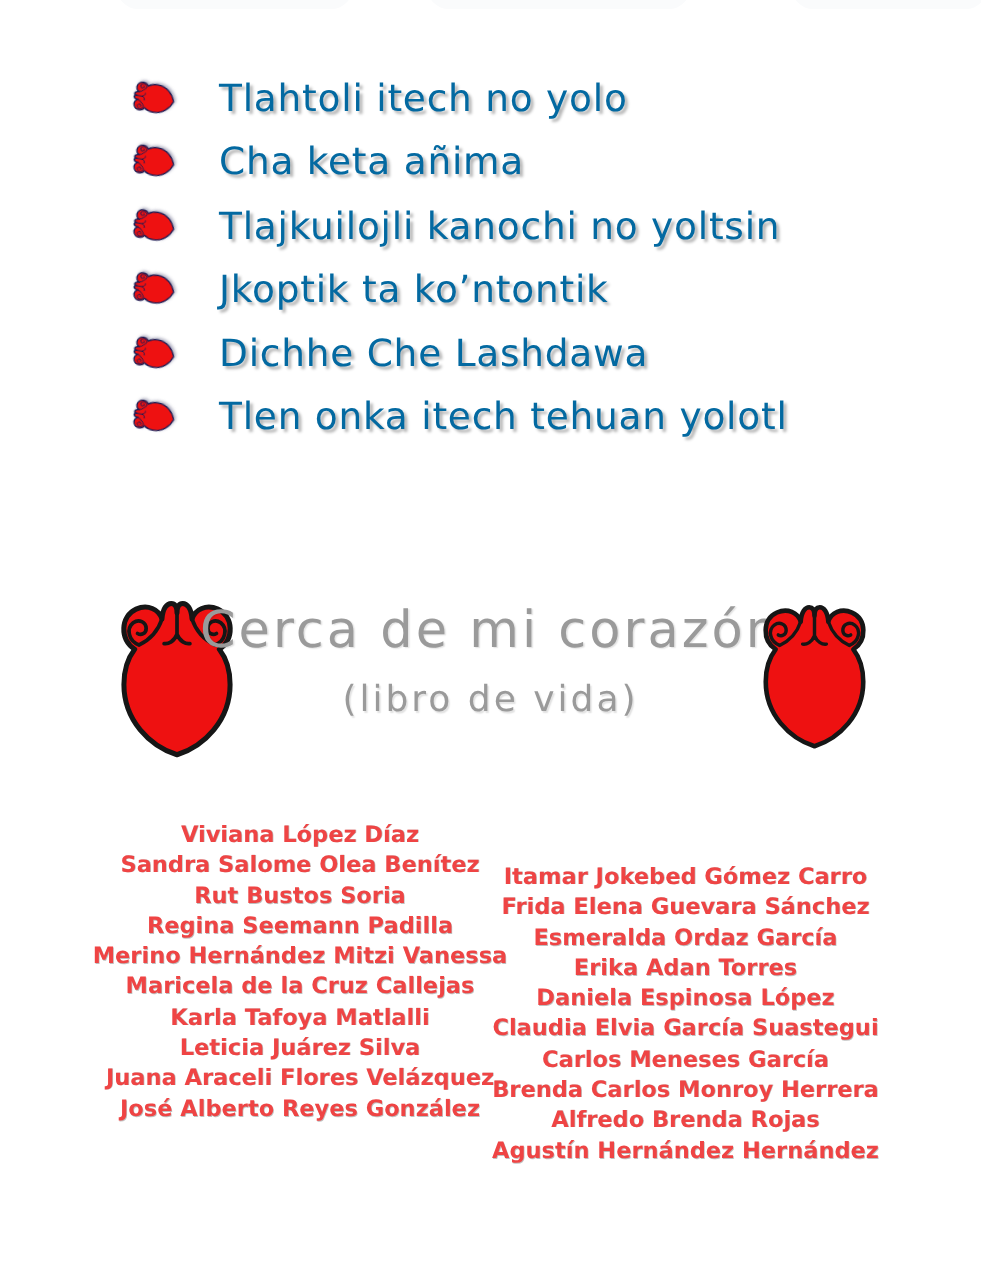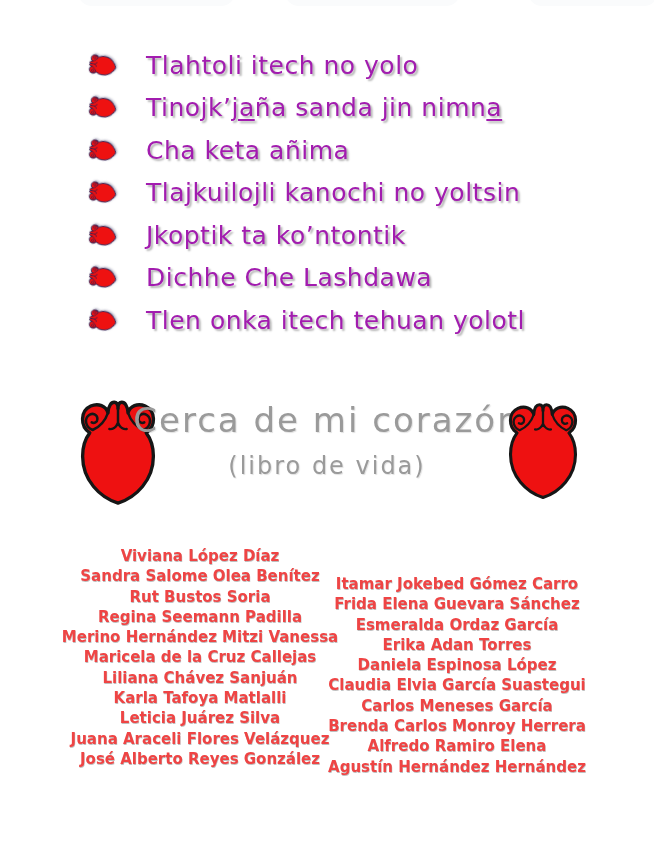--- a/index.html
+++ b/index.html
@@ -34,21 +34,21 @@
     width:36px;margin-right:26px;
     display:flex;align-items:center;justify-content:center;
   }
   .bullet-icon{
     transform:rotate(-80deg);
     color:#1d1d55;
     filter:drop-shadow(1.5px 1.5px 1px rgba(70,70,110,.45));
   }
   .phrase{
     font-size:25px;
-    color:#a21caf;
+    color:#0369a1;
     letter-spacing:.5px;
     white-space:nowrap;
     text-shadow:2px 2px 2px rgba(0,0,0,.30);
   }
   .phrase .u{text-decoration:underline;text-underline-offset:3px;}
 
   
   .title{
     position:absolute;left:0;top:400px;width:100%;
     text-align:center;
@@ -114,28 +114,20 @@
           </svg>
       </span>
       <span class="phrase">Tlahtoli itech no yolo</span>
     </li>
     <li>
       <span class="bullet-wrap">
         <svg class="bullet-icon" viewBox="0 0 100 115" width="25" height="29">
             <use href="#aztec-heart"></use>
           </svg>
       </span>
-      <span class="phrase"><span>Tinojk’</span><span class="u">ja</span><span>ña sanda jin nimn</span><span class="u">a</span></span>
-    </li>
-    <li>
-      <span class="bullet-wrap">
-        <svg class="bullet-icon" viewBox="0 0 100 115" width="25" height="29">
-            <use href="#aztec-heart"></use>
-          </svg>
-      </span>
       <span class="phrase">Cha keta añima</span>
     </li>
     <li>
       <span class="bullet-wrap">
         <svg class="bullet-icon" viewBox="0 0 100 115" width="25" height="29">
             <use href="#aztec-heart"></use>
           </svg>
       </span>
       <span class="phrase">Tlajkuilojli kanochi no yoltsin</span>
     </li>
@@ -176,33 +168,32 @@
       <use href="#aztec-heart"></use>
     </svg>
 
   <div class="names-col names-left">
     <div>Viviana López Díaz</div>
     <div>Sandra Salome Olea Benítez</div>
     <div>Rut Bustos Soria</div>
     <div>Regina Seemann Padilla</div>
     <div>Merino Hernández Mitzi Vanessa</div>
     <div>Maricela de la Cruz Callejas</div>
-    <div>Liliana Chávez Sanjuán</div>
     <div>Karla Tafoya Matlalli</div>
     <div>Leticia Juárez Silva</div>
     <div>Juana Araceli Flores Velázquez</div>
     <div>José Alberto Reyes González</div>
   </div>
 
   <div class="names-col names-right">
     <div>Itamar Jokebed Gómez Carro</div>
     <div>Frida Elena Guevara Sánchez</div>
     <div>Esmeralda Ordaz García</div>
     <div>Erika Adan Torres</div>
     <div>Daniela Espinosa López</div>
     <div>Claudia Elvia García Suastegui</div>
     <div>Carlos Meneses García</div>
     <div>Brenda Carlos Monroy Herrera</div>
-    <div>Alfredo Ramiro Elena</div>
+    <div>Alfredo Brenda Rojas</div>
     <div>Agustín Hernández Hernández</div>
   </div>
 
 </div>
 
 </body></html>

